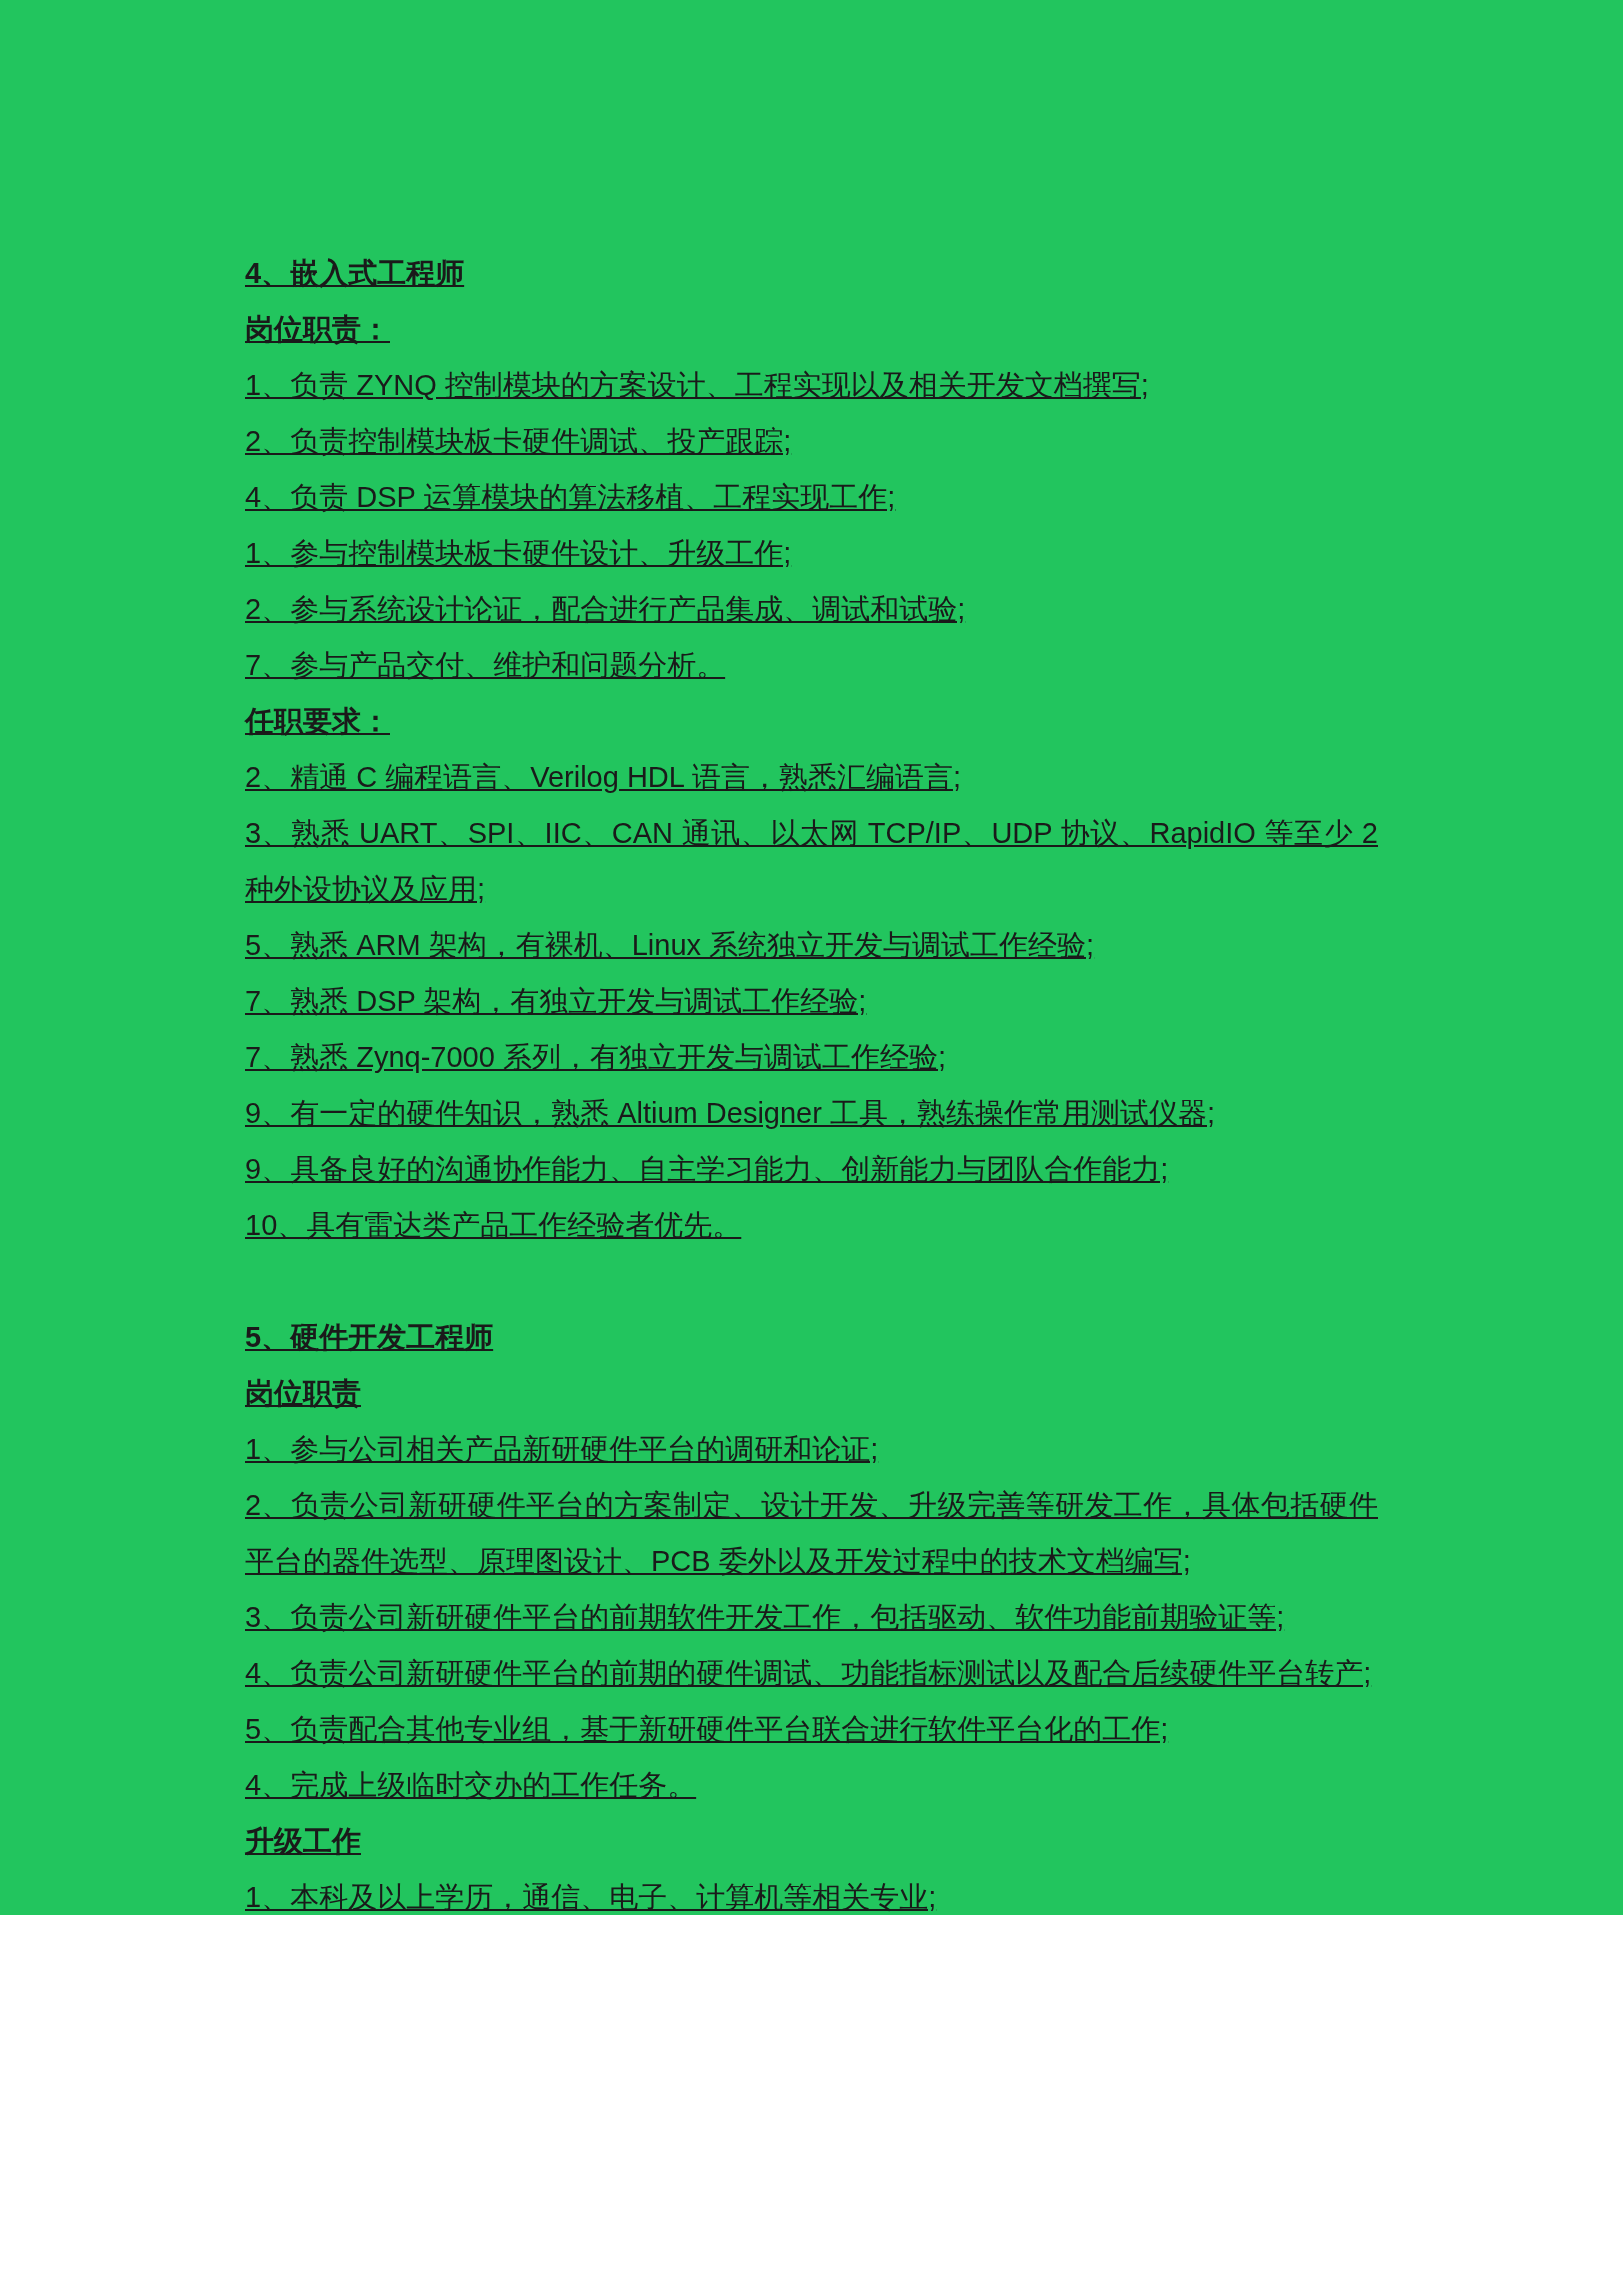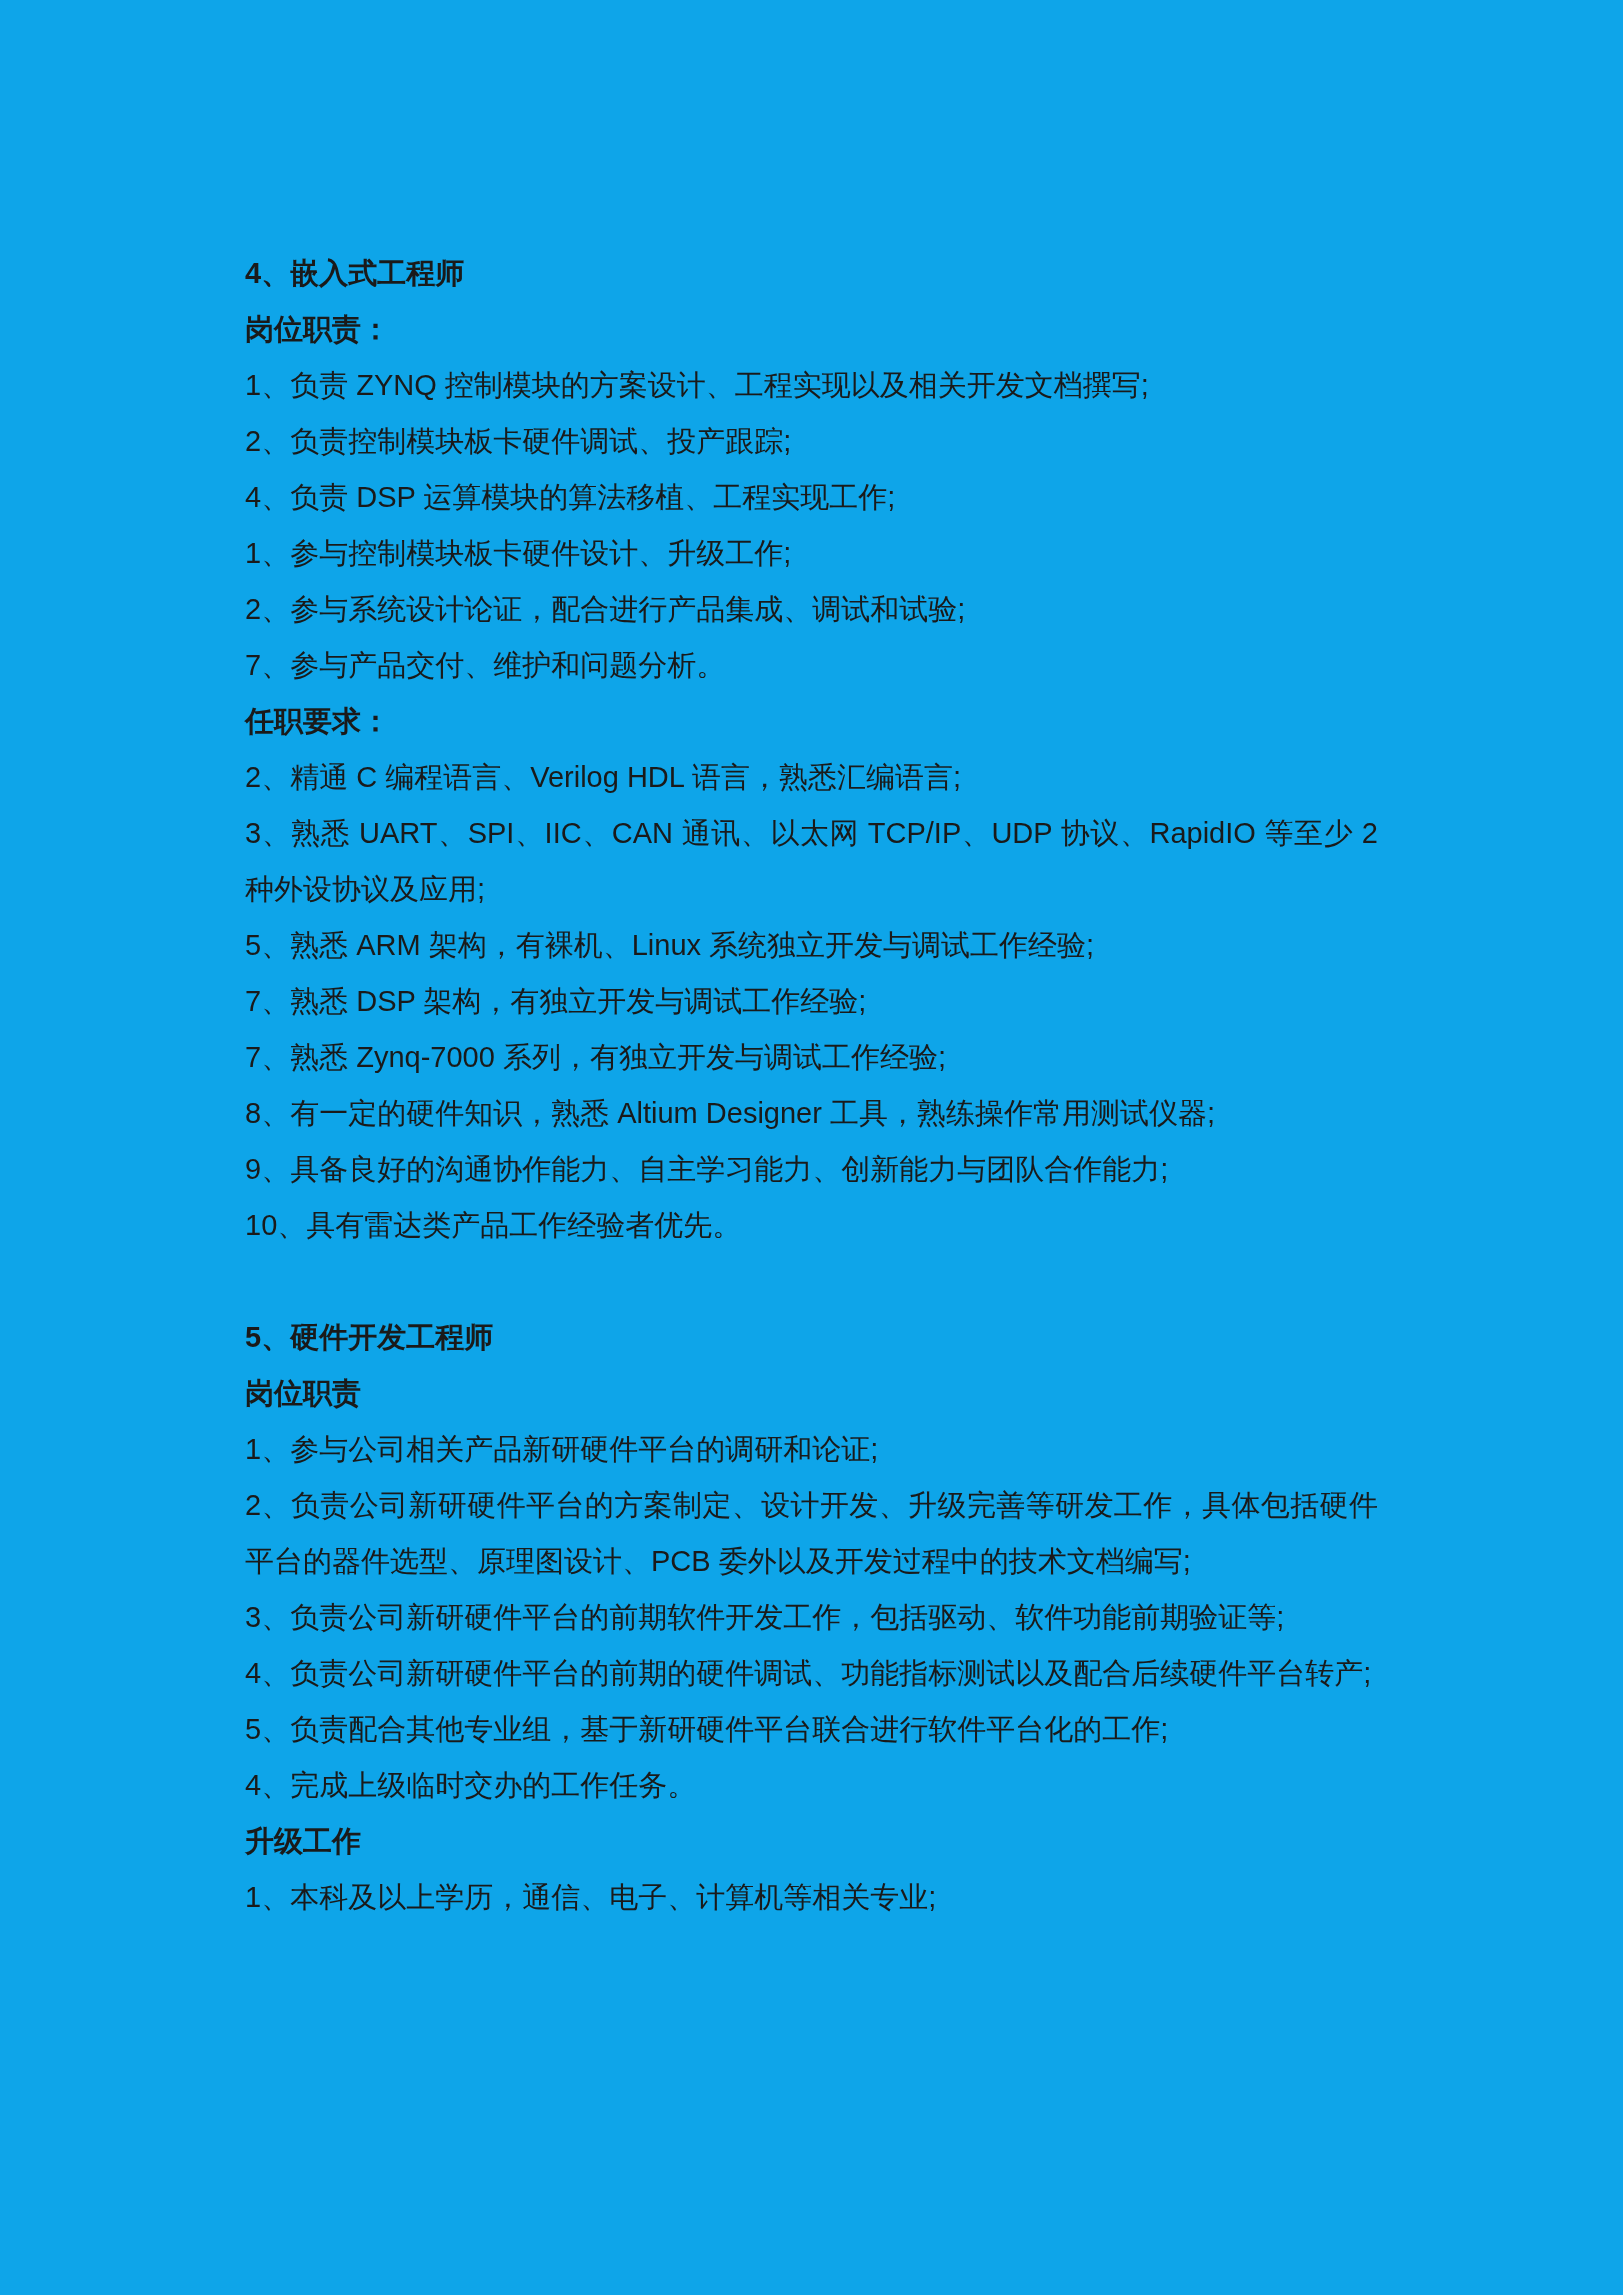--- a/index.html
+++ b/index.html
@@ -3,27 +3,28 @@
 <meta charset="utf-8">
 <style>
   html, body {
     margin: 0;
     padding: 0;
     background: #ffffff;
   }
   .page {
     position: relative;
     width: 1623px;
-    height: 2295px;
-    background: #0ea5e9;
+    height: 1915px;
+    background: #22c55e;
     box-sizing: border-box;
     padding: 245px 245px 0 245px;
     overflow: hidden;
     font-family: "Liberation Sans", "DejaVu Sans", sans-serif;
     color: #1a1a1a;
+    text-decoration: underline;
   }
   .doc-body p {
     margin: 0;
     padding: 0;
     font-size: 29px;
     line-height: 56px;
     text-align: justify;
     word-break: break-all;
     color: #1a1a1a;
   }
@@ -46,21 +47,21 @@
       <p>4、负责 DSP 运算模块的算法移植、工程实现工作;</p>
       <p>1、参与控制模块板卡硬件设计、升级工作;</p>
       <p>2、参与系统设计论证，配合进行产品集成、调试和试验;</p>
       <p>7、参与产品交付、维护和问题分析。</p>
       <p class="bold">任职要求：</p>
       <p>2、精通 C 编程语言、Verilog HDL 语言，熟悉汇编语言;</p>
       <p>3、熟悉 UART、SPI、IIC、CAN 通讯、以太网 TCP/IP、UDP 协议、RapidIO 等至少 2 种外设协议及应用;</p>
       <p>5、熟悉 ARM 架构，有裸机、Linux 系统独立开发与调试工作经验;</p>
       <p>7、熟悉 DSP 架构，有独立开发与调试工作经验;</p>
       <p>7、熟悉 Zynq-7000 系列，有独立开发与调试工作经验;</p>
-      <p>8、有一定的硬件知识，熟悉 Altium Designer 工具，熟练操作常用测试仪器;</p>
+      <p>9、有一定的硬件知识，熟悉 Altium Designer 工具，熟练操作常用测试仪器;</p>
       <p>9、具备良好的沟通协作能力、自主学习能力、创新能力与团队合作能力;</p>
       <p>10、具有雷达类产品工作经验者优先。</p>
       <p class="spacer"></p>
       <p class="bold">5、硬件开发工程师</p>
       <p class="bold">岗位职责</p>
       <p>1、参与公司相关产品新研硬件平台的调研和论证;</p>
       <p>2、负责公司新研硬件平台的方案制定、设计开发、升级完善等研发工作，具体包括硬件平台的器件选型、原理图设计、PCB 委外以及开发过程中的技术文档编写;</p>
       <p>3、负责公司新研硬件平台的前期软件开发工作，包括驱动、软件功能前期验证等;</p>
       <p>4、负责公司新研硬件平台的前期的硬件调试、功能指标测试以及配合后续硬件平台转产;</p>
       <p>5、负责配合其他专业组，基于新研硬件平台联合进行软件平台化的工作;</p>

